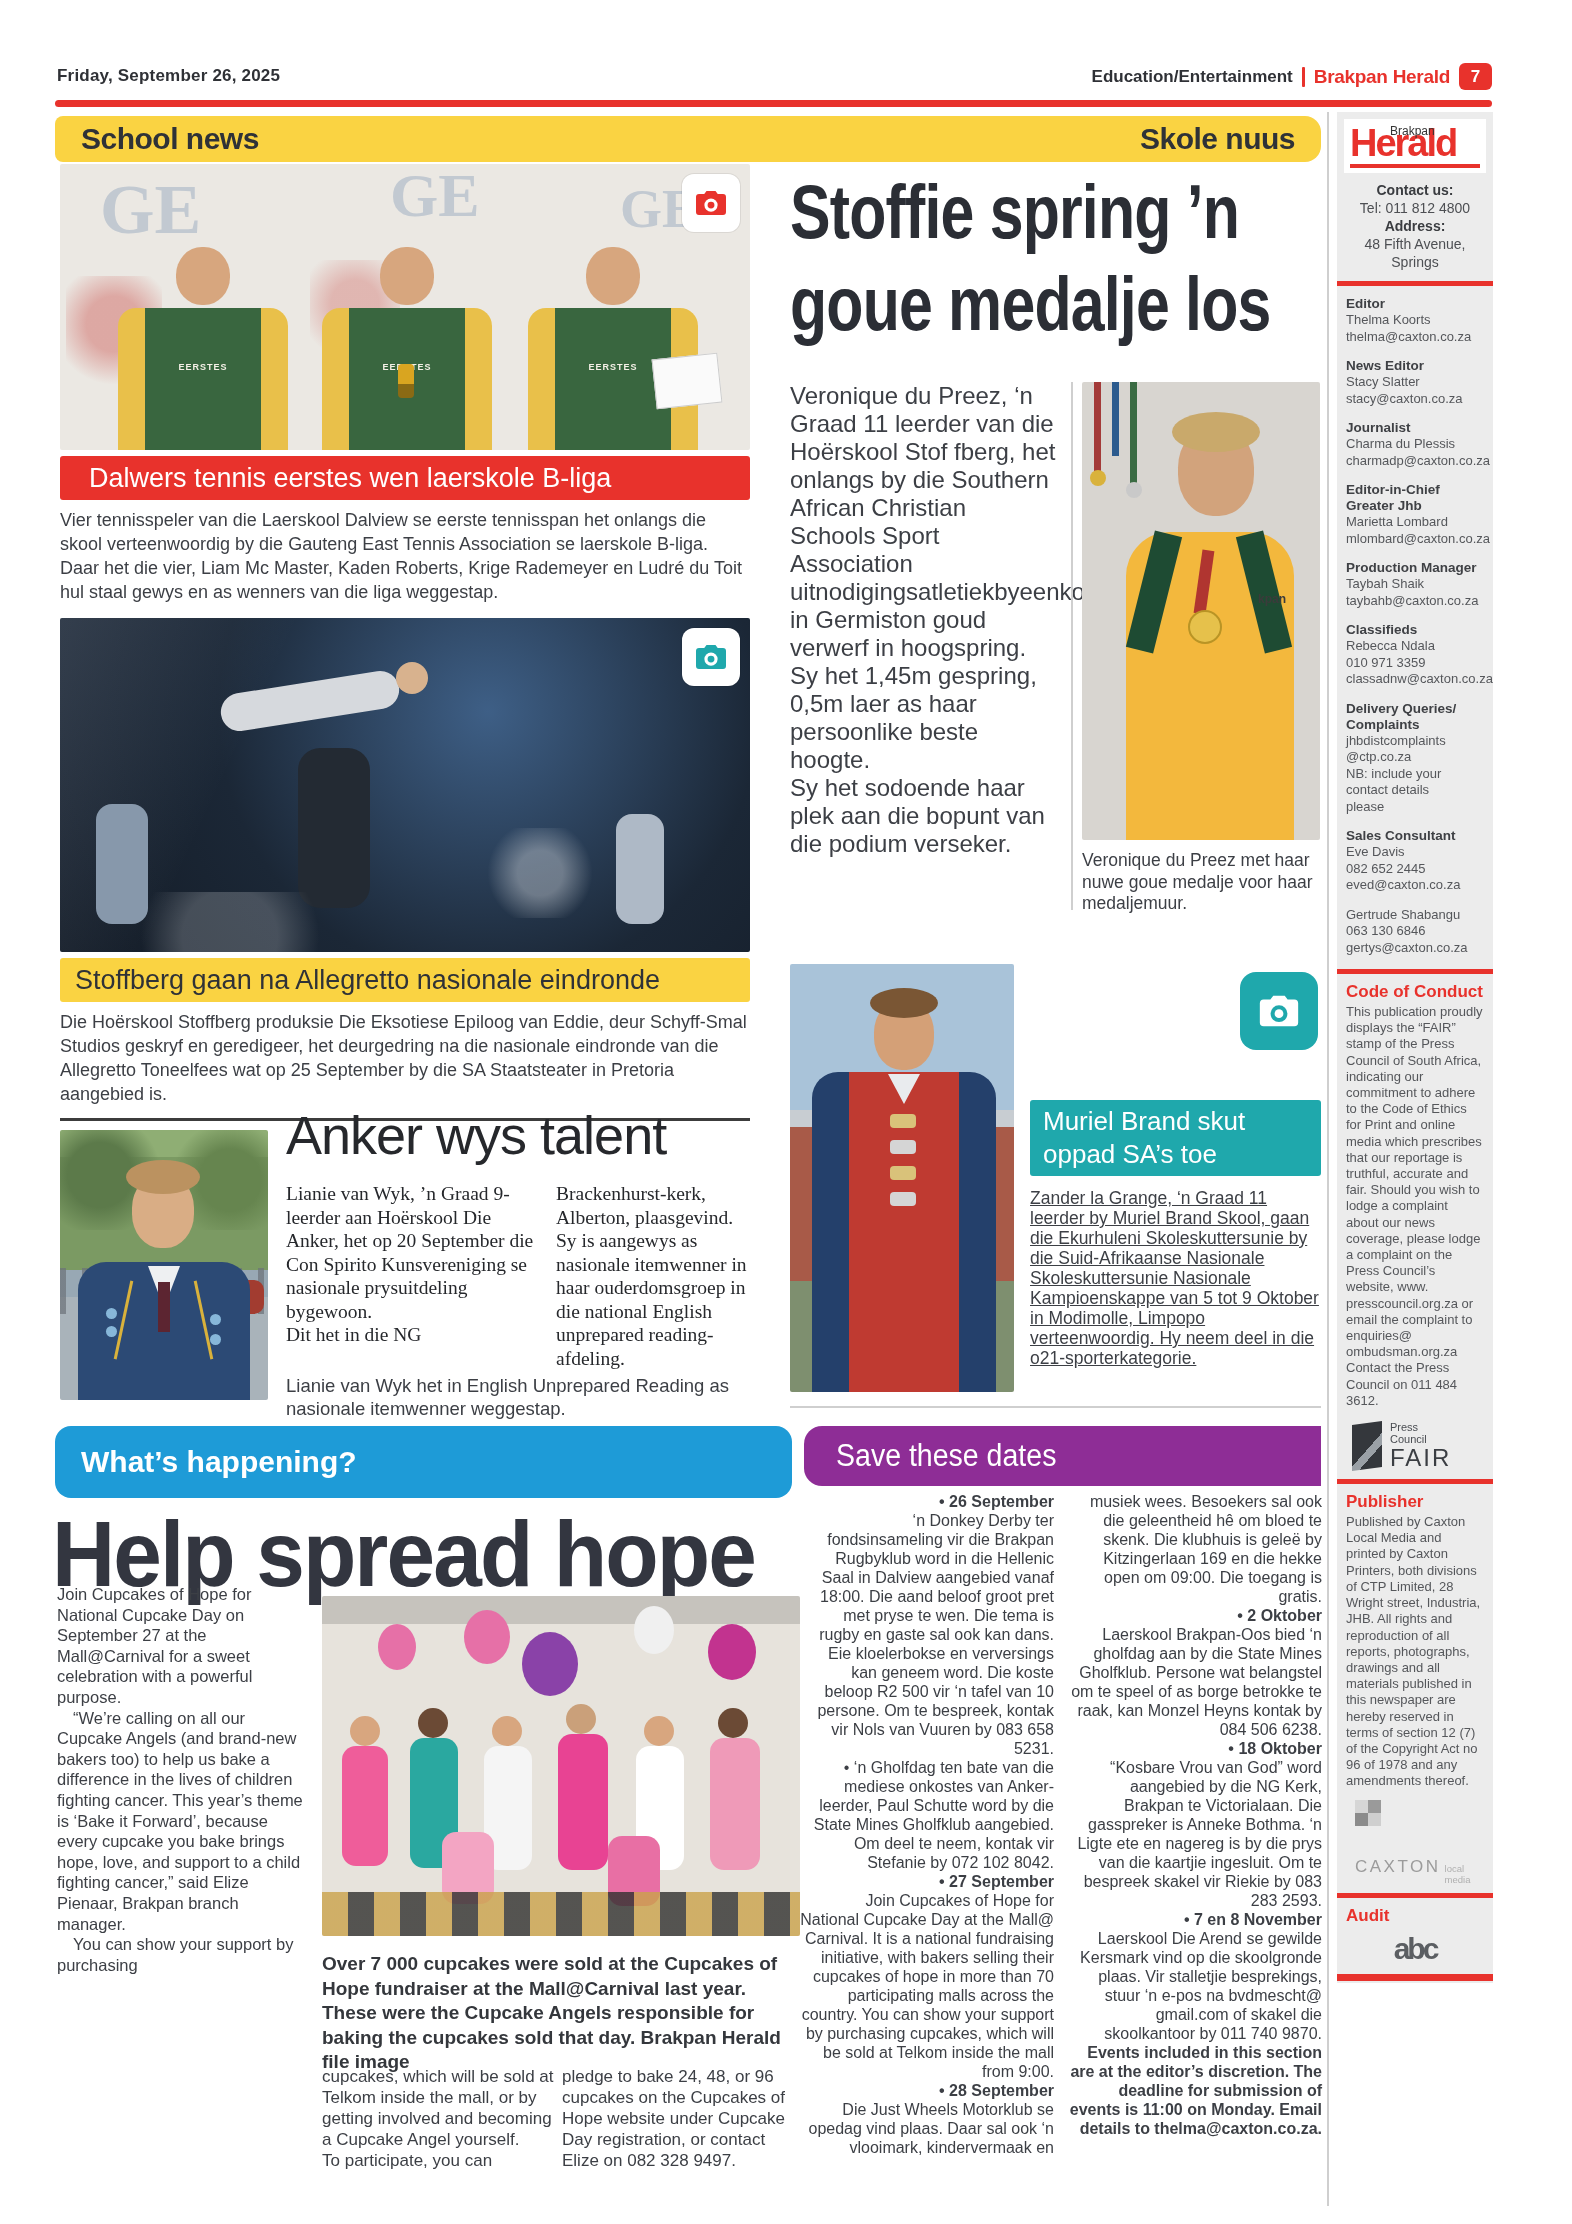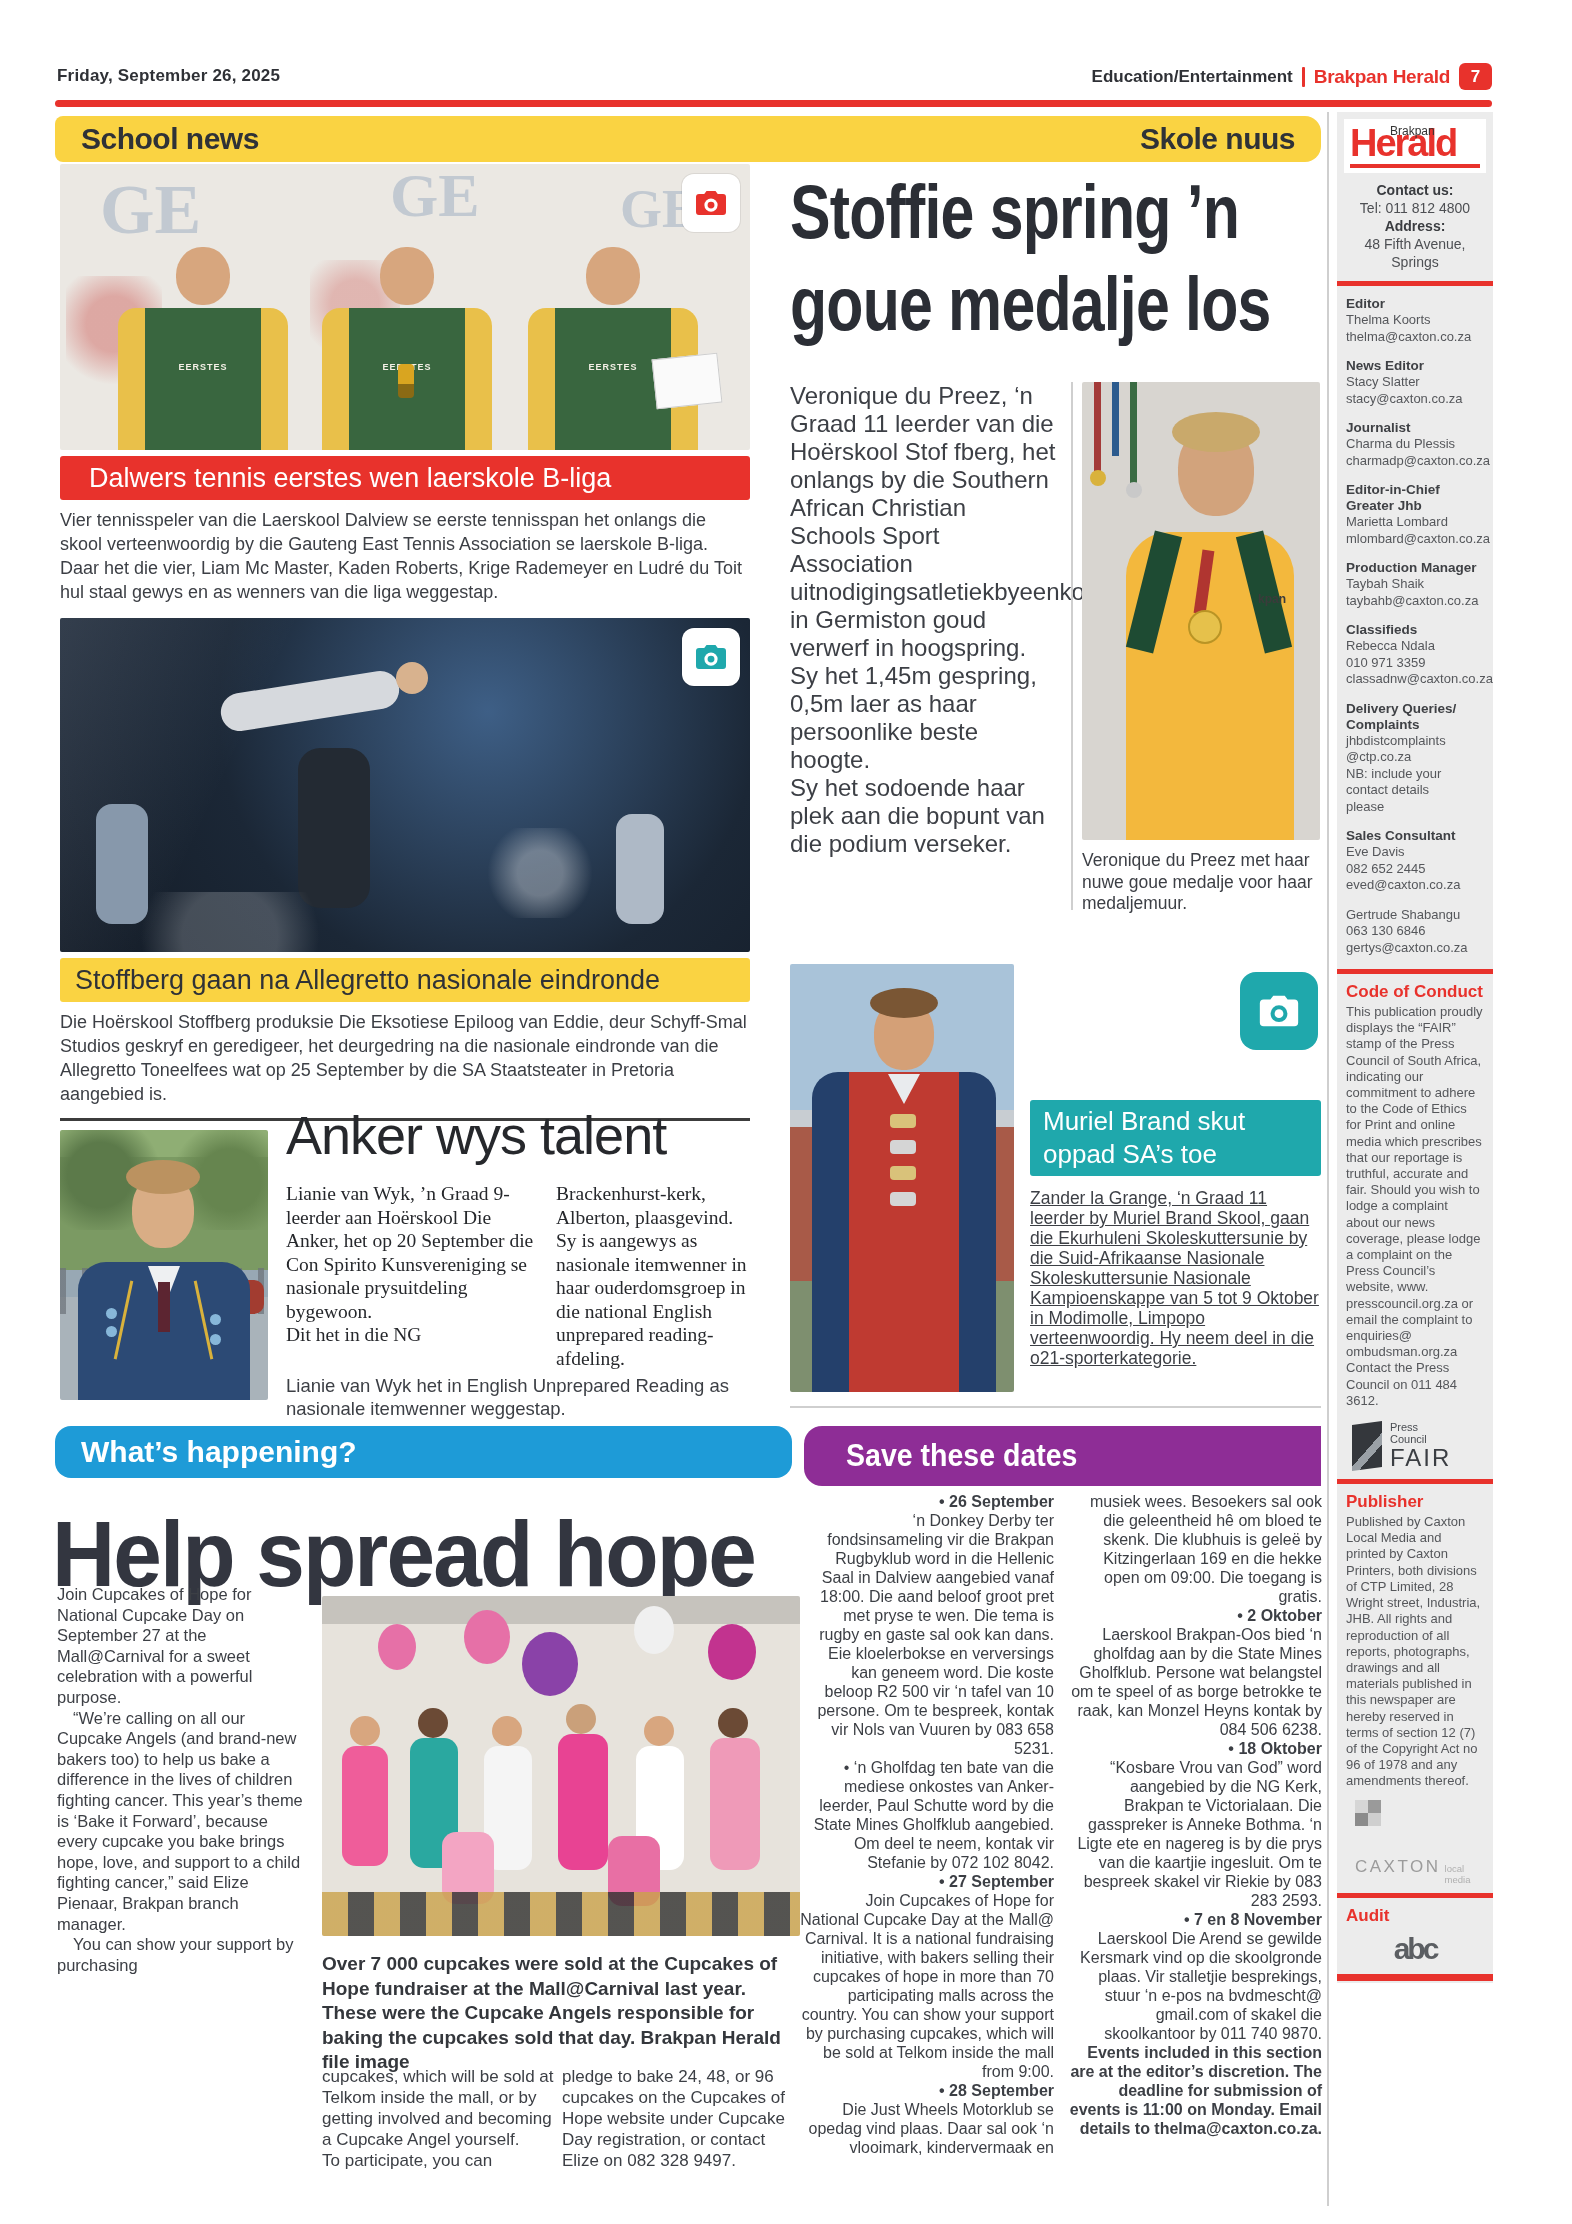--- a/index.html
+++ b/index.html
@@ -21,21 +21,21 @@
   
   .strap{display:flex;align-items:center;}
   .strap-section{left:55px;top:116px;width:1266px;height:46px;background:#fad342;border-radius:8px 16px 16px 8px;
                  justify-content:space-between;padding:0 26px;box-sizing:border-box;}
   .strap-section span{font-size:30px;font-weight:700;color:#2f3237;letter-spacing:-.5px;}
   .strap-red{background:#e8322c;color:#ffffff;font-size:27px;padding-left:29px;box-sizing:border-box;border-radius:3px;}
   .strap-yel{background:#fad342;color:#2f3237;font-size:27px;padding-left:15px;box-sizing:border-box;border-radius:3px;}
   .strap-teal{background:#1fa8ac;color:#fff;font-size:26px;line-height:33px;padding:5px 13px;box-sizing:border-box;
               border-radius:3px;display:block;}
   .strap-blue{background:#1e9bd7;border-radius:16px;color:#fff;font-weight:700;font-size:30px;padding-left:26px;box-sizing:border-box;}
-  .strap-purp{background:#8e2d96;border-radius:18px 0 0 18px;color:#fff;font-weight:700;font-size:31px;padding-left:42px;box-sizing:border-box;}
+  .strap-purp{background:#8e2d96;border-radius:18px 0 0 18px;color:#fff;font-weight:400;font-size:31px;padding-left:32px;box-sizing:border-box;}
   .cond{display:inline-block;transform:scaleX(.92);transform-origin:0 50%;white-space:nowrap;}
 
   
   .h-stoffie{font-weight:700;font-size:76px;line-height:92px;color:#2b2e35;letter-spacing:-1px;}
   .h-stoffie .cx{display:inline-block;transform:scaleX(.80);transform-origin:0 50%;white-space:nowrap;}
   .h-anker{font-size:54px;font-weight:400;color:#26282c;letter-spacing:-1px;}
   .h-hope{font-weight:700;font-size:92px;color:#333640;letter-spacing:-2px;display:inline-block;
           transform:scaleX(.95);transform-origin:0 50%;white-space:nowrap;}
   .body-txt{color:#3c3f45;}
   .pre{white-space:pre-line;}
@@ -259,21 +259,21 @@
     <div class="d" style="left:150px;top:184px;width:11px;height:11px;border-radius:50%;background:#87b7d9;" aria-hidden="true"></div>
     <div class="d" style="left:150px;top:204px;width:11px;height:11px;border-radius:50%;background:#87b7d9;" aria-hidden="true"></div>
   </div>
   <div class="abs h-anker" style="left:286px;top:1104px;">Anker wys talent</div>
   <div class="abs serif pre" style="left:286px;top:1182px;width:252px;">Lianie van Wyk, ’n Graad 9-leerder aan Hoërskool Die Anker, het op 20 September die Con Spirito Kunsvereniging se nasionale prysuitdeling bygewoon.
  Dit het in die NG</div>
   <div class="abs serif pre" style="left:556px;top:1182px;width:192px;">Brackenhurst-kerk, Alberton, plaasgevind.
  Sy is aangewys as nasionale itemwenner in haar ouderdomsgroep in die national English unprepared reading-afdeling.</div>
   <div class="abs caption-sm" style="left:286px;top:1374px;width:470px;font-size:18.5px;line-height:23px;">Lianie van Wyk het in English Unprepared Reading as nasionale itemwenner weggestap.</div>
 
-  <div class="abs strap strap-blue" style="left:55px;top:1426px;width:737px;height:52px;">
+  <div class="abs strap strap-blue" style="left:55px;top:1426px;width:737px;height:72px;">
     <span>What’s happening?</span>
   </div>
   <div class="abs strap strap-purp" style="left:804px;top:1426px;width:517px;height:60px;">
     <span class="cond">Save these dates</span>
   </div>
 
   <div class="abs" style="left:52px;top:1502px;">
     <span class="h-hope">Help spread hope</span>
   </div>
   <div class="abs body-txt t165 indenting" style="left:57px;top:1584px;width:246px;">

